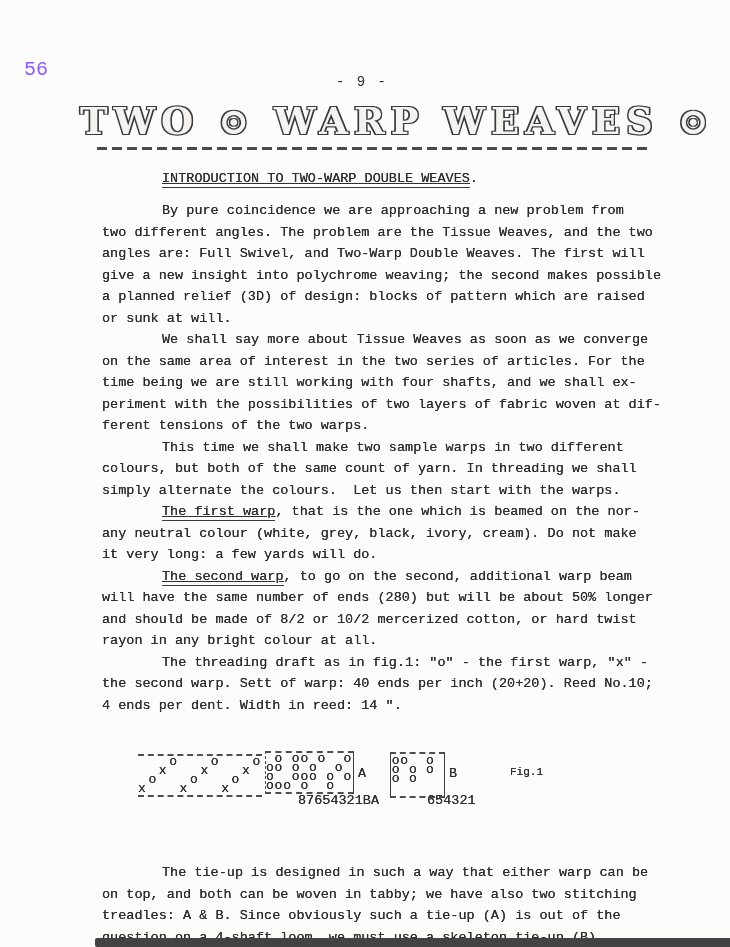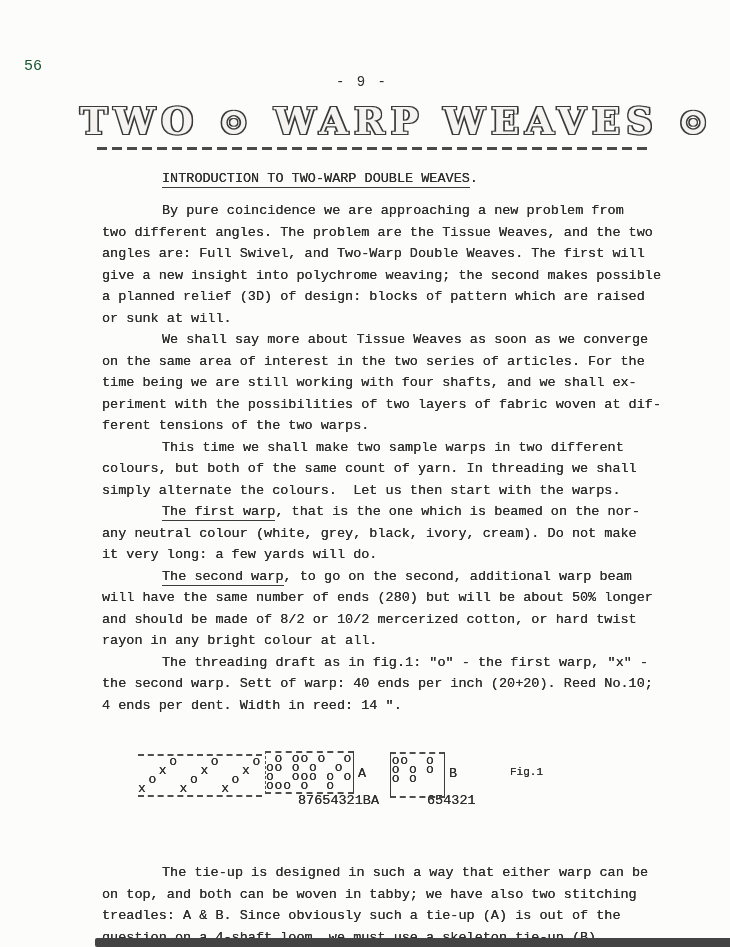--- a/index.html
+++ b/index.html
@@ -1,33 +1,33 @@
 <!DOCTYPE html>
 <html><head>
 <meta charset="utf-8">
 <style>
   html,body{margin:0;padding:0;}
   body{width:730px;height:947px;background:#fcfcfa;position:relative;overflow:hidden;
        font-family:"Liberation Mono","DejaVu Sans Mono",monospace;color:#2e2e2e;}
   .abs{position:absolute;}
   .mono{font-family:"Liberation Mono","DejaVu Sans Mono",monospace;}
-  #corner-number{left:24px;top:58px;font-size:15px;color:#14532d;}
+  #corner-number{left:24px;top:58px;font-size:20px;color:#8b5cf6;}
   #page-number{left:336px;top:74px;font-size:14px;letter-spacing:2px;}
   #main-title{left:80px;top:99px;width:575px;text-align:center;
       font-family:"DejaVu Serif","Liberation Serif",serif;font-weight:bold;
       font-size:37px;letter-spacing:6px;white-space:nowrap;
       color:#f4f3f0;
       text-shadow:-1.4px -1.4px 0 #3a3a3a, 1.4px -1.4px 0 #3a3a3a,
                   -1.4px 1.4px 0 #3a3a3a, 1.4px 1.4px 0 #3a3a3a,
                   0 0 1px #777;}
   #title-underline{left:97px;top:147px;width:553px;height:2.5px;
       background:repeating-linear-gradient(90deg,#4a4a4a 0 10px,transparent 10px 15px);}
   #section-heading{left:162px;top:171px;font-size:13.5px;white-space:pre;
       text-shadow:0 0 .4px #2e2e2e;}
-  .uline{border-bottom:1.4px solid #3c3c3c;padding-bottom:1px;}
+  .uline{border-bottom:1.4px solid #3c3c3c;padding-bottom:1px;text-decoration:underline;}
   .textblock{left:102px;width:600px;font-size:13.5px;line-height:21.5px;
       text-shadow:0 0 .35px #2e2e2e;}
   #body-text{top:200px;}
   #body-text-2{top:816px;margin-top:46px;}
   .tline{white-space:pre;height:21.5px;}
   .tline.ind{padding-left:60px;}
   
   #figure{left:138px;top:746px;width:460px;height:70px;font-size:13px;}
   .draftbox{position:absolute;overflow:visible;}
   .drow{white-space:pre;height:9px;line-height:9px;font-size:13px;

